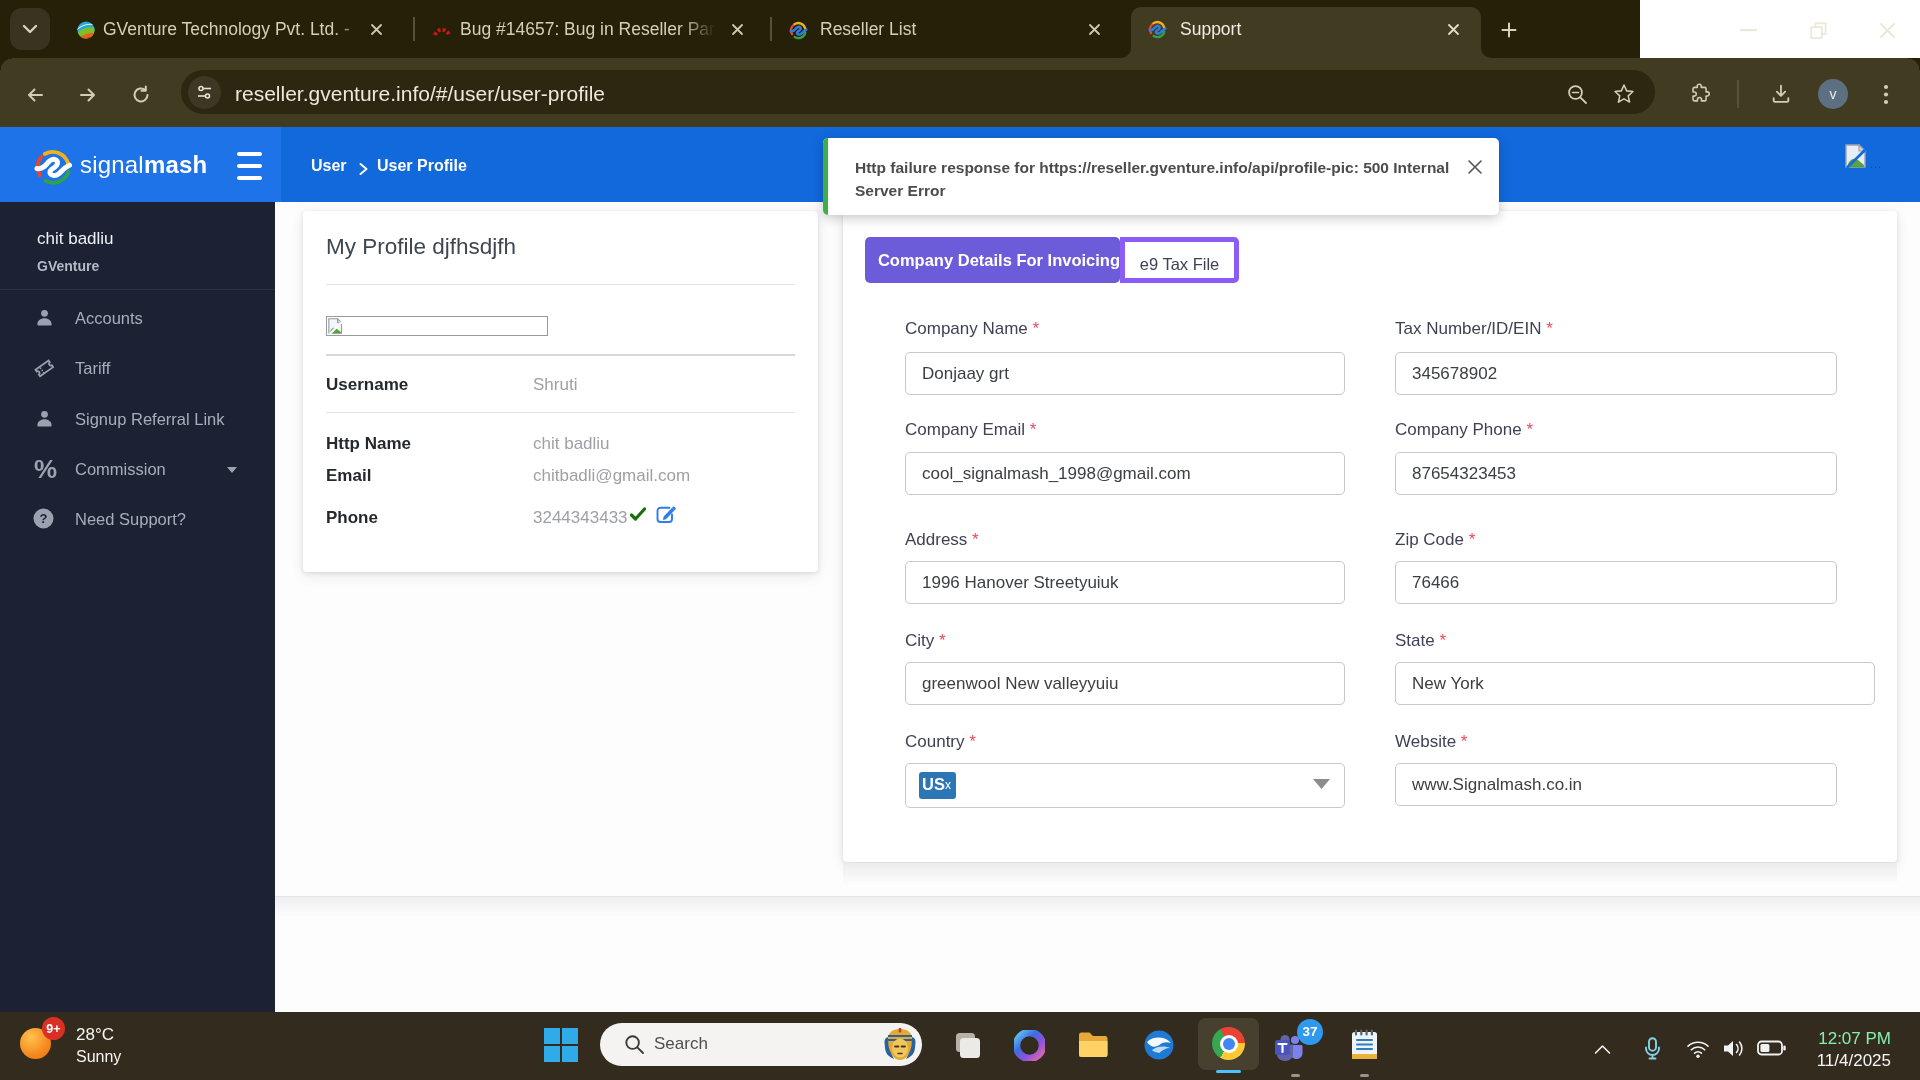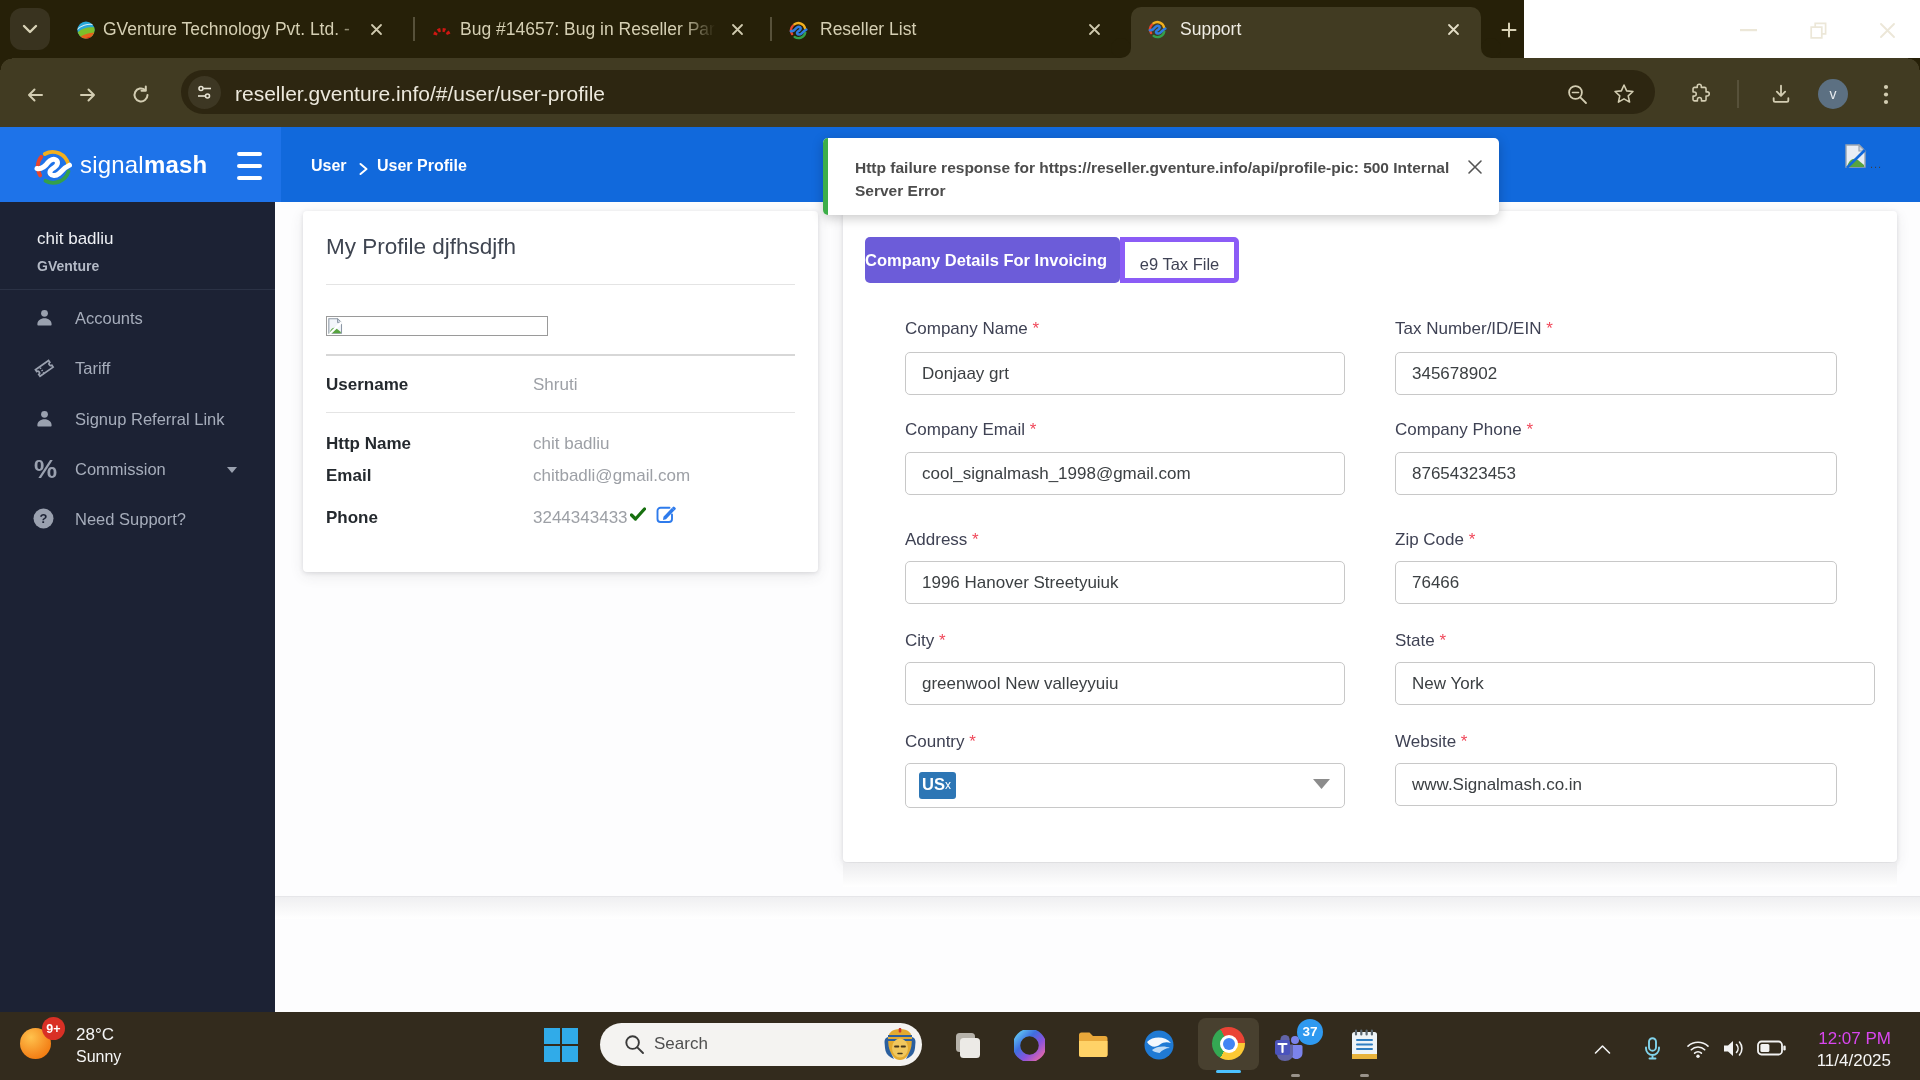--- a/index.html
+++ b/index.html
@@ -1,21 +1,21 @@
 <!DOCTYPE html>
 <html><head>
 <meta charset="utf-8">
 <style>
   * { margin:0; padding:0; box-sizing:border-box; }
   html,body { width:1920px; height:1080px; overflow:hidden; font-family:"Liberation Sans", sans-serif; background:#fff; }
   .abs { position:absolute; }
   #stage { position:relative; width:1920px; height:1080px; }
 
   
-  #tabstrip { left:0; top:0; width:1524px; height:58px; background:#262008; }
+  #tabstrip { left:0; top:0; width:1640px; height:58px; background:#262008; }
   #toolbar { left:0; top:58px; width:1920px; height:69px; background:#413b22; }
   .tabtxt { color:#d5cfb3; font-size:17.5px; line-height:58px; white-space:nowrap; overflow:hidden; -webkit-mask-image:linear-gradient(90deg,#000 86%,rgba(0,0,0,0) 99%); }
   .tabsep { width:2px; height:24px; top:17px; background:#57513a; }
   #activetab { left:1131px; top:7px; width:350px; height:51px; background:#413b22; border-radius:10px 10px 0 0; }
   .foot { width:10px; height:10px; top:48px; background:#413b22; }
   .foot .in { position:absolute; width:20px; height:20px; background:#262008; border-radius:50%; }
 
   
   #hdrL { left:0; top:127px; width:281px; height:75px; background:#1e73e9; }
   #hdrR { left:281px; top:127px; width:1639px; height:75px; background:#1169dc; }
@@ -274,21 +274,21 @@
         <path d="M1.5 8 L5.5 12 L14.5 2" stroke="#17700f" stroke-width="3.2" fill="none" stroke-linecap="round" stroke-linejoin="round"></path>
       </svg>
     <svg class="abs" style="left:353px;top:294px;" width="20" height="19" viewBox="0 0 20 19">
       <path d="M13.5 2.8 H4.5 a3 3 0 0 0-3 3 V14 a3 3 0 0 0 3 3 H13 a3 3 0 0 0 3-3 V9.5" fill="none" stroke="#2e7bec" stroke-width="1.9" stroke-linecap="round"></path>
       <path d="M7.5 11.8 L15.8 3 L18.3 5.4 L10 14.2 L7 15 Z" fill="#2e7bec"></path>
       <path d="M15.8 3 L16.9 1.9 a1.1 1.1 0 0 1 1.6 0 l.9.9 a1.1 1.1 0 0 1 0 1.6 L18.3 5.4 Z" fill="#2e7bec"></path>
     </svg>
   </div>
 
   <div class="card" style="left:843px;top:211px;width:1054px;height:651px;">
-    <div class="abs" style="left:22px;top:26px;width:255px;height:46px;background:#6c5cd9;border-radius:5px;color:#fff;font-size:16.5px;font-weight:bold;text-align:left;line-height:46px;">Company Details For Invoicing</div>
+    <div class="abs" style="left:22px;top:26px;width:255px;height:46px;background:#6c5cd9;border-radius:5px;color:#fff;font-size:16.5px;font-weight:bold;text-align:right;line-height:46px;">Company Details For Invoicing</div>
     <div class="abs" style="left:277px;top:26px;width:119px;height:46px;background:#fff;border:5px solid #8b5cf6;border-radius:0 5px 5px 0;color:#3f4254;font-size:16.5px;text-align:center;line-height:44px;">e9 Tax File</div>
 
     <div class="abs lbl" style="left:62px;top:108px;">Company Name <span class="req">*</span></div>
     <div class="abs inp" style="left:62px;top:141px;">Donjaay grt</div>
     <div class="abs lbl" style="left:552px;top:108px;">Tax Number/ID/EIN <span class="req">*</span></div>
     <div class="abs inp" style="left:552px;top:141px;width:442px;">345678902</div>
 
     <div class="abs lbl" style="left:62px;top:209px;">Company Email <span class="req">*</span></div>
     <div class="abs inp" style="left:62px;top:241px;">cool_signalmash_1998@gmail.com</div>
     <div class="abs lbl" style="left:552px;top:209px;">Company Phone <span class="req">*</span></div>
@@ -426,16 +426,16 @@
     </svg>
     <svg class="abs" style="left:1722px;top:27px;" width="24" height="19" viewBox="0 0 24 19">
       <path d="M2 6.5 h4 l5-4.5 v15 l-5-4.5 h-4 z" fill="#f2f2f2"></path>
       <path class="wicon" d="M14.5 5.5 a6 6 0 0 1 0 8 M17.5 3 a10 10 0 0 1 0 13" stroke-width="1.8"></path>
     </svg>
     <svg class="abs" style="left:1757px;top:28px;" width="29" height="16" viewBox="0 0 29 16">
       <rect x="1" y="1.5" width="24" height="13" rx="3.5" fill="none" stroke="#f2f2f2" stroke-width="1.8"></rect>
       <rect x="3.4" y="3.9" width="9" height="8.2" rx="1.5" fill="#f2f2f2"></rect>
       <rect x="26.3" y="5.5" width="2.4" height="5" rx="1.2" fill="#f2f2f2"></rect>
     </svg>
-    <div class="abs" style="left:1798px;top:17px;width:93px;text-align:right;color:#d946ef;font-size:17px;">12:07 PM</div>
+    <div class="abs" style="left:1798px;top:17px;width:93px;text-align:right;color:#86efac;font-size:17px;">12:07 PM</div>
     <div class="abs" style="left:1798px;top:39px;width:93px;text-align:right;color:#f5f5f5;font-size:17px;">11/4/2025</div>
   </div>
 </div>
 
 </body></html>

